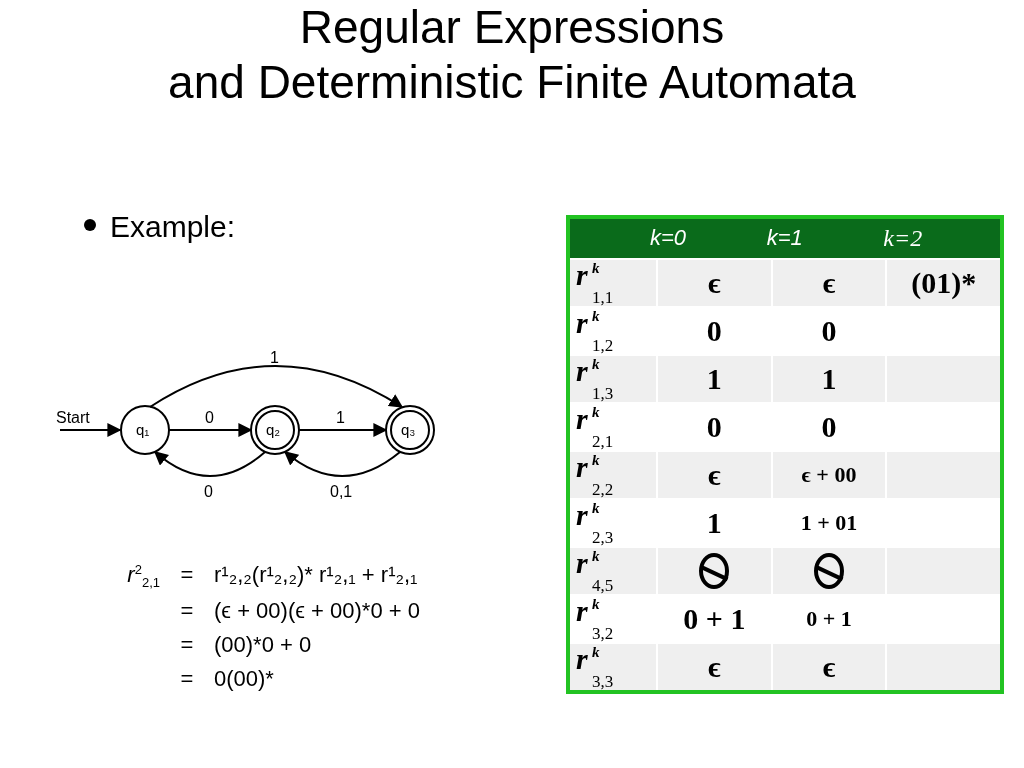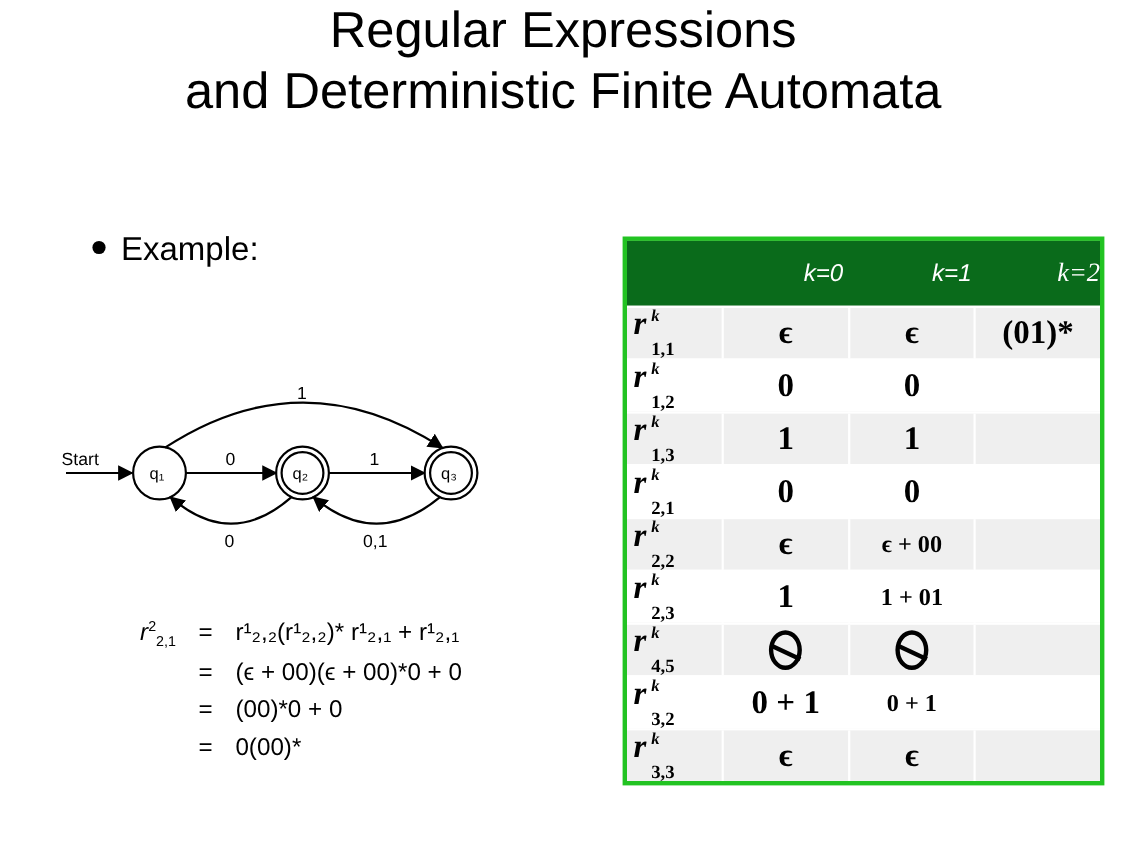--- a/index.html
+++ b/index.html
@@ -89,21 +89,21 @@
     background: #fff;
   }
   .rtable .hdr {
     display: flex;
     background: #0a6b1b;
     color: #fff;
     font-style: italic;
     font-size: 22px;
   }
   .rtable .hdr div:first-child { width: 80px; }
-  .rtable .hdr .kcol { flex: 1; text-align: right; padding: 16px 0; }
+  .rtable .hdr .kcol { flex: 1; text-align: left; padding: 6px 0; }
   .rtable .body-row {
     display: flex;
     border-top: 2px solid #fff;
     height: 46px;
   }
   .rtable .body-row:nth-child(odd) { background: #efefef; }
   .rtable .body-row:nth-child(even) { background: #ffffff; }
   .rtable .rowlabel {
     width: 80px;
     font-family: "Times New Roman", serif;
@@ -116,21 +116,21 @@
     position: relative;
   }
   .rtable .rowlabel .rk {
     display:inline-block;
   }
   .rtable .rowlabel .sup2 {
     font-size: 15px; font-style: italic; font-weight: 900;
     position: absolute; top: 1px; left: 22px;
   }
   .rtable .rowlabel .sub2 {
-    font-size: 17px; font-weight: 700;
+    font-size: 17px; font-weight: 400;
     position: absolute; bottom: 0px; left: 22px;
   }
   .rtable .cell {
     flex: 1;
     font-family: "Times New Roman", serif;
     font-size: 30px;
     font-weight: 900;
     text-align: center;
     line-height: 46px;
     border-left: 2px solid #fff;

